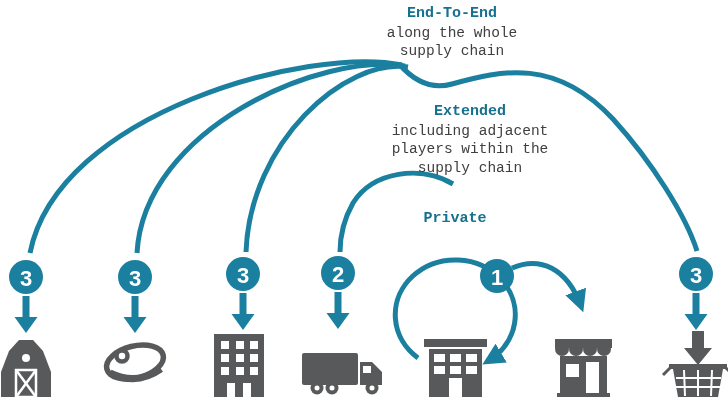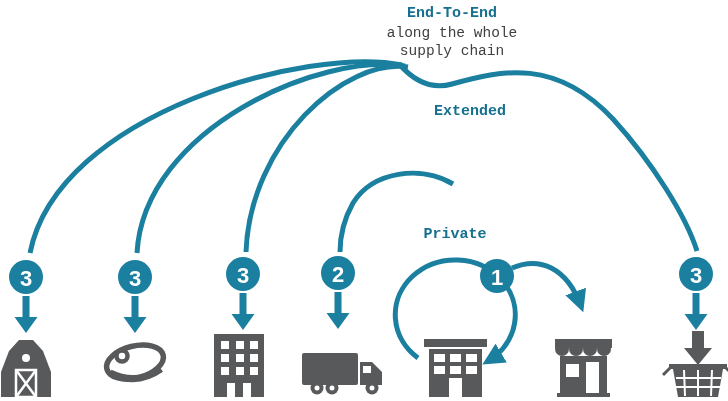--- a/index.html
+++ b/index.html
@@ -15,22 +15,23 @@
 </style>
 </head>
 <body>
 
 <div class="label-block" style="left:362px;top:4px;width:180px;">
   <div class="lb-title">End-To-End</div>
   <div class="lb-sub">along the whole supply chain</div>
 </div>
 <div class="label-block" style="left:352px;top:102px;width:182px;margin-left:27px;">
   <div class="lb-title">Extended</div>
+  <div class="lb-sub">including adjacent players within the supply chain</div>
 </div>
-<div class="label-block" style="left:355px;top:209px;width:200px;margin-top:16px;">
+<div class="label-block" style="left:355px;top:209px;width:200px;">
   <div class="lb-title">Private</div>
 </div>
 
 <svg class="stage" width="728" height="401" viewBox="0 0 728 401">
   <defs>
     <marker id="ah" viewBox="0 0 10 10" refX="7" refY="5" markerWidth="4.4" markerHeight="4.4" orient="auto-start-reverse">
       <path d="M0,0 L10,5 L0,10 Z" fill="#1b7f9f"></path>
     </marker>
   </defs>
 

